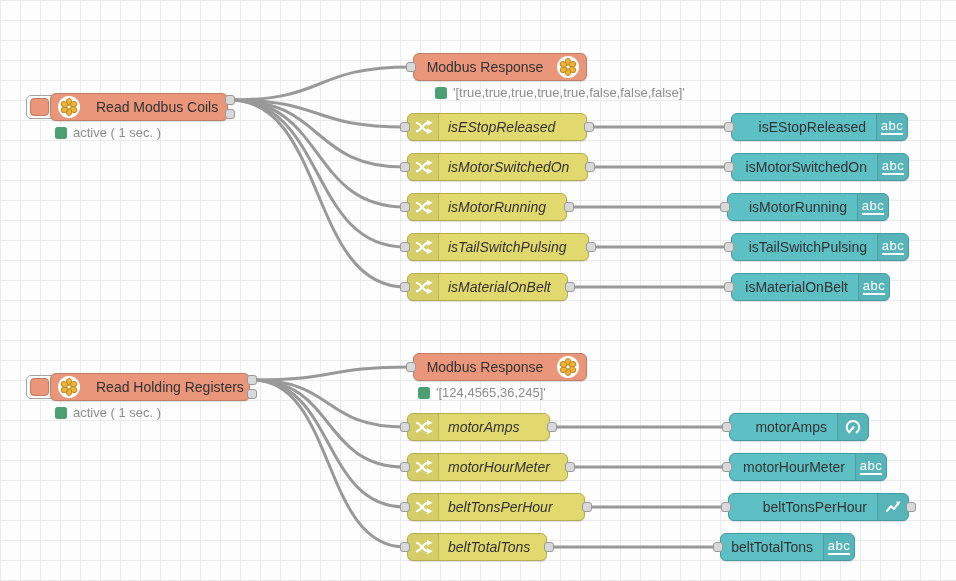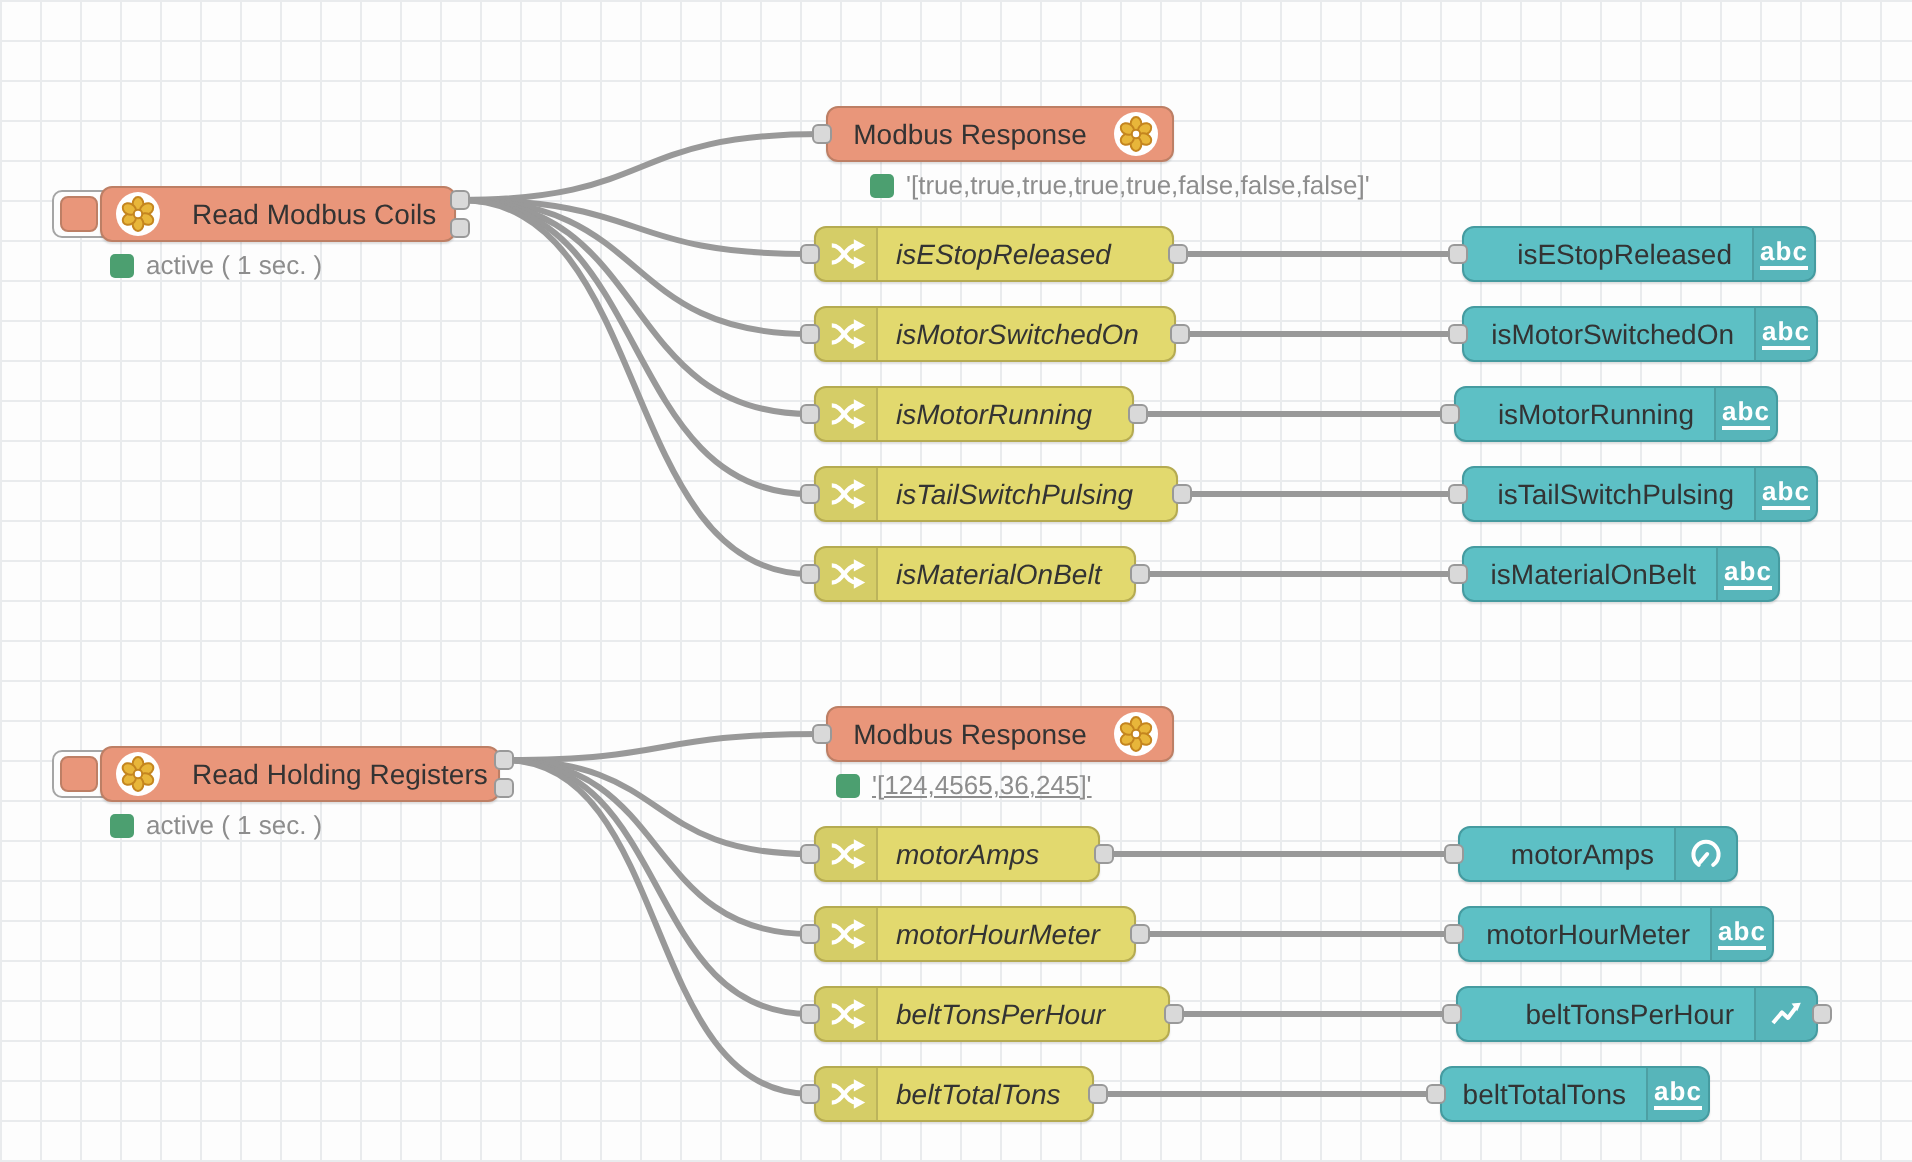--- a/index.html
+++ b/index.html
@@ -34,21 +34,21 @@
     background:rgba(0,0,0,0.055);
     display:flex; align-items:center; justify-content:center;
   }
   .strip-left{border-right:1px solid rgba(0,0,0,0.12); border-radius:5px 0 0 5px;}
   .strip-right{border-left:1px solid rgba(0,0,0,0.12); border-radius:0 5px 5px 0;}
   .icon-circle{
     flex:0 0 22px; width:22px; height:22px; margin:0 7px; border-radius:50%;
     background:#fff; display:flex; align-items:center; justify-content:center;
   }
   .abc-glyph{
-    color:#fff; font-weight:bold; font-size:13px; line-height:13px;
+    color:#fff; font-weight:normal; font-size:13px; line-height:13px;
     border-bottom:2px solid #fff; padding-bottom:1px; letter-spacing:0.5px;text-align:center;
   }
   .port{
     position:absolute; width:10px; height:10px; box-sizing:border-box;
     background:#d9d9d9; border:1px solid #999; border-radius:3px; cursor:crosshair;
   }
   .node-button{
     position:absolute; width:32px; height:24px; box-sizing:border-box;
     background:#fdfdfd; border:1px solid #a5a5a5; border-radius:5px; cursor:pointer;
   }
@@ -291,21 +291,21 @@
               <ellipse cx="9" cy="4" rx="2.7" ry="3.5" transform="rotate(120 9 9)"></ellipse>
               <ellipse cx="9" cy="4" rx="2.7" ry="3.5" transform="rotate(180 9 9)"></ellipse>
               <ellipse cx="9" cy="4" rx="2.7" ry="3.5" transform="rotate(240 9 9)"></ellipse>
               <ellipse cx="9" cy="4" rx="2.7" ry="3.5" transform="rotate(300 9 9)"></ellipse>
             </g>
             <circle cx="9" cy="9" r="2.1" fill="#fff" stroke="#c4851f"></circle>
           </svg>
         </div>
         <div class="port" style="left: -8px; top: 8px;"></div>
       </div>
-      <div class="status" style="left: 418px; top: 385px; text-decoration: underline;">
+      <div class="status" style="left: 418px; top: 385px;">
         <span class="status-dot" style="background: rgb(76, 159, 112);"></span>
         <span style="color: rgb(141, 141, 141);">'[124,4565,36,245]'</span>
       </div>
       <div class="node" style="left: 407px; top: 413px; width: 143px; background: rgb(226, 217, 110); border-color: rgb(181, 171, 81);">
         <div class="icon-strip strip-left">
           <svg width="19" height="16" viewBox="0 0 20 16">
             <g stroke="#fff" stroke-width="2.2" fill="none">
               <path d="M2,3.5 C8,3.5 9,12.5 15,12.5"></path>
               <path d="M2,12.5 C8,12.5 9,3.5 15,3.5"></path>
             </g>

